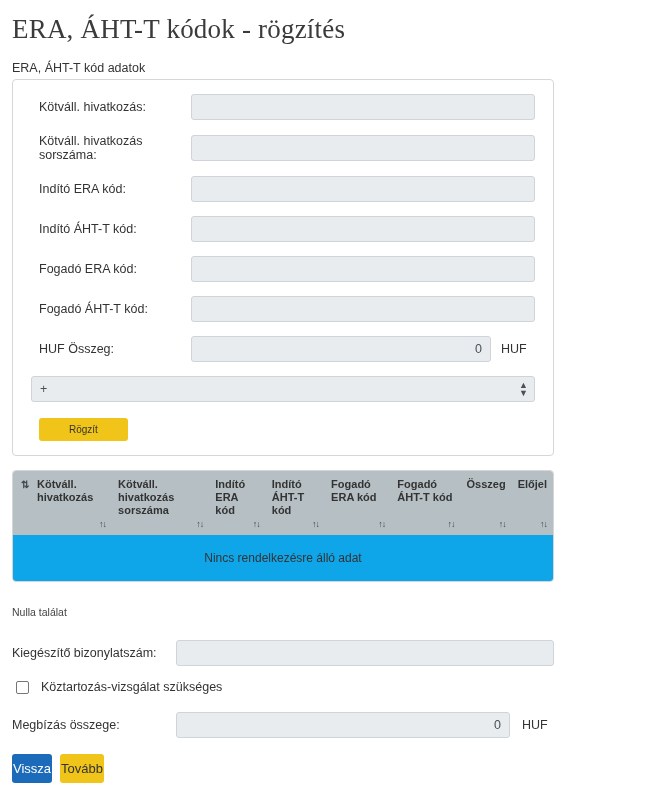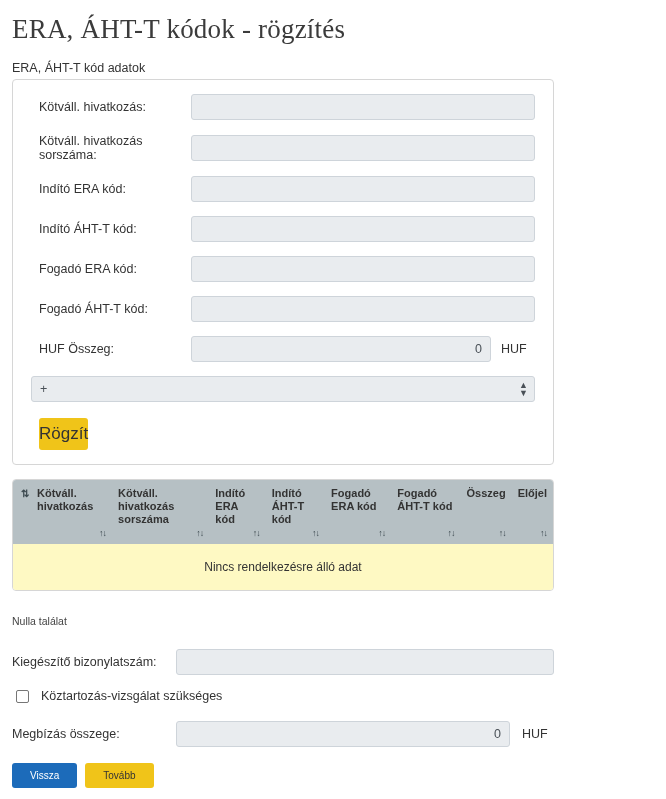--- a/index.html
+++ b/index.html
@@ -100,22 +100,22 @@
     transform: translateY(-50%);
     font-size: 9px;
     line-height: 8px;
     color: #495057;
     pointer-events: none;
     text-align: center;
   }
   .btn {
     border: none;
     border-radius: 3px;
-    font-size: 17px;
-    padding: 6px 0;
+    font-size: 10px;
+    padding: 6px 30px;
     cursor: pointer;
     font-family: "Liberation Sans", sans-serif;
   }
   .btn-warning {
     background: #f0c419;
     color: #333;
   }
   .btn-primary {
     background: #1c6bba;
     color: #fff;
@@ -163,21 +163,21 @@
   .sort-icon-main {
     font-size: 10px;
     color: #3d4a50;
     letter-spacing: -1px;
   }
   table.grid tbody td.empty {
     text-align: center;
     padding: 16px 6px;
     font-size: 12px;
     color: #333;
-    background: #fef9c3;
+    background: #0ea5e9;
   }
   .result-count {
     font-size: 10.5px;
     color: #444;
     margin-top: 24px;
   }
   
   .bottom {
     margin-top: 22px;
   }
@@ -243,22 +243,22 @@
   .check-label {
     font-size: 12.5px;
     color: #333;
   }
   .footer-btns {
     display: flex;
     gap: 8px;
     margin-top: 16px;
   }
   .btn-lg {
-    padding: 7px 18px;
-    font-size: 10px;
+    padding: 7px 1px;
+    font-size: 13px;
   }
 </style>
 </head>
 <body>
 
 <div class="page">
 
   <h1 class="page-title">ERA, ÁHT-T kódok - rögzítés</h1>
 
   <div class="legend">ERA, ÁHT-T kód adatok</div>

